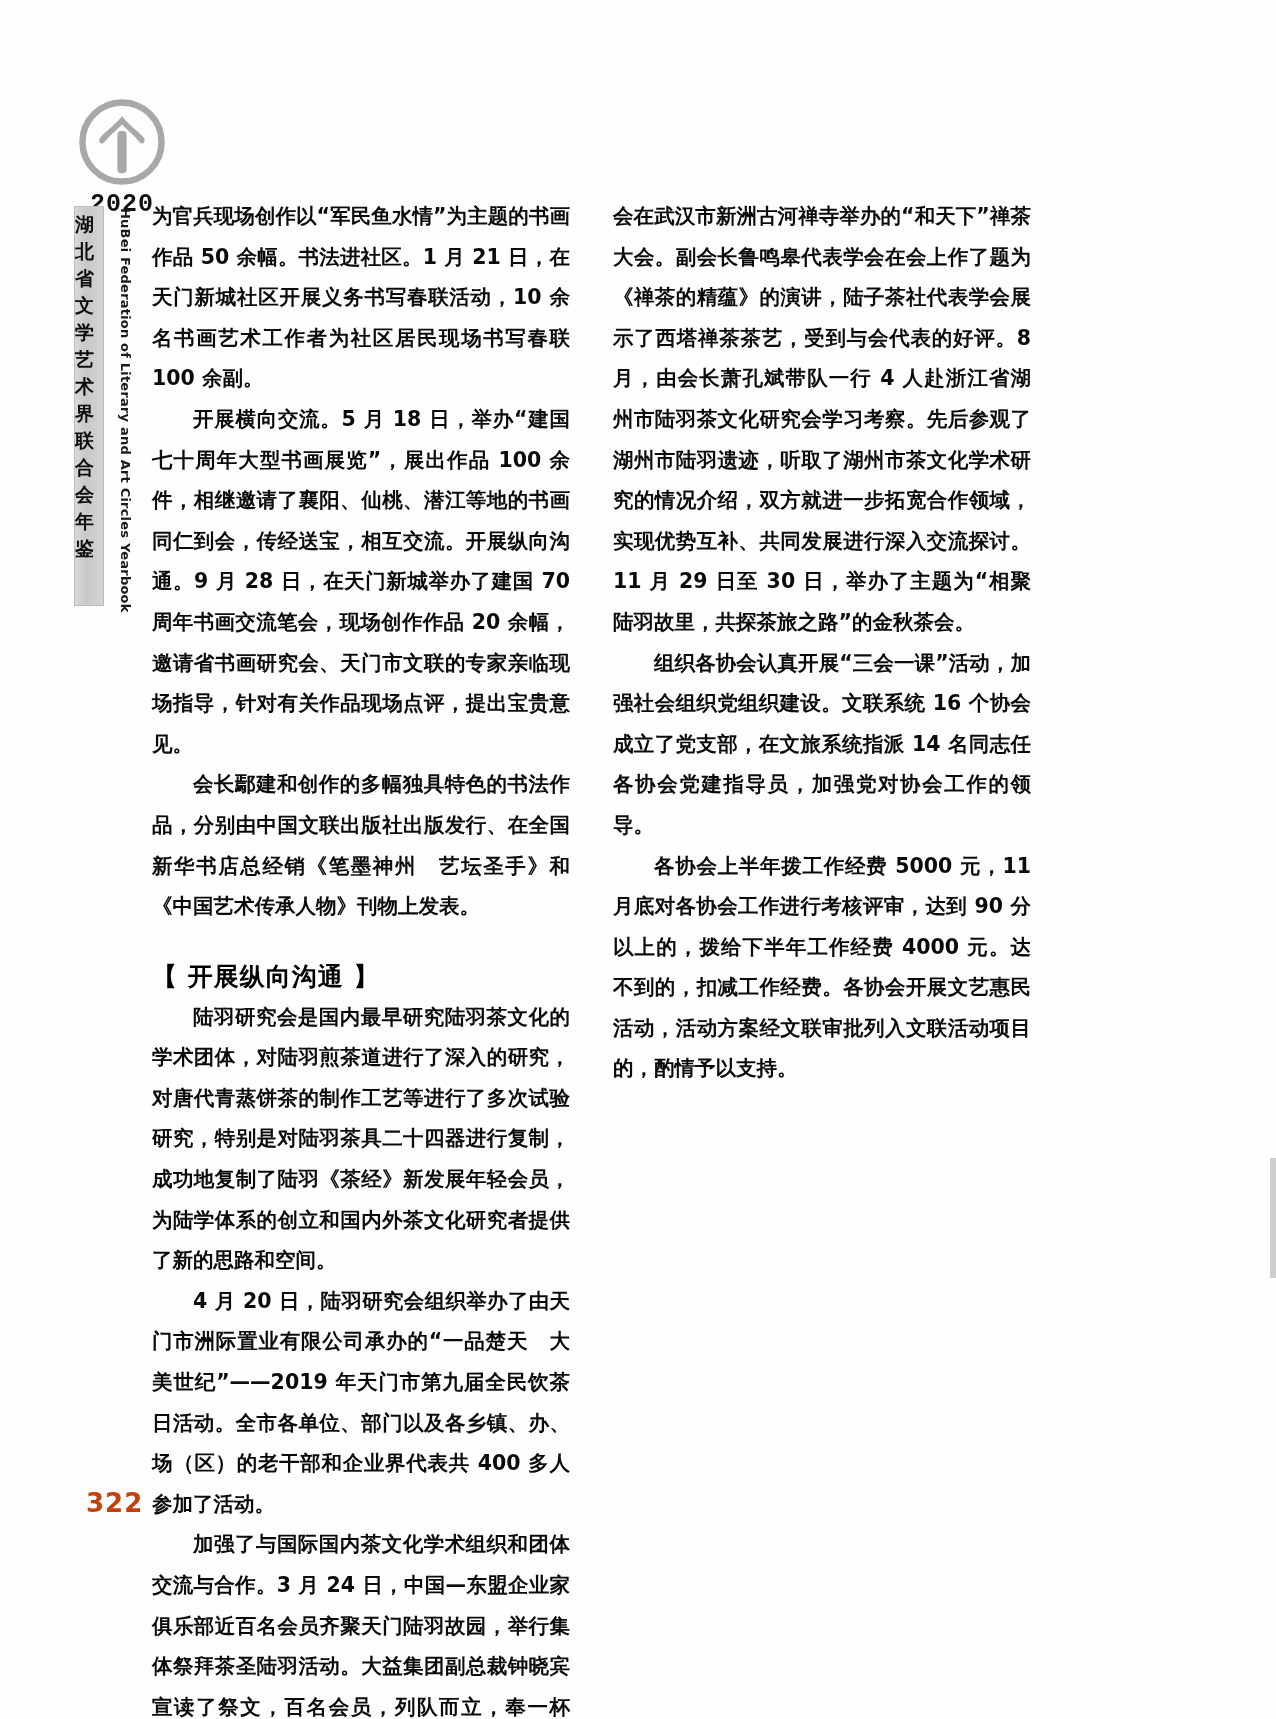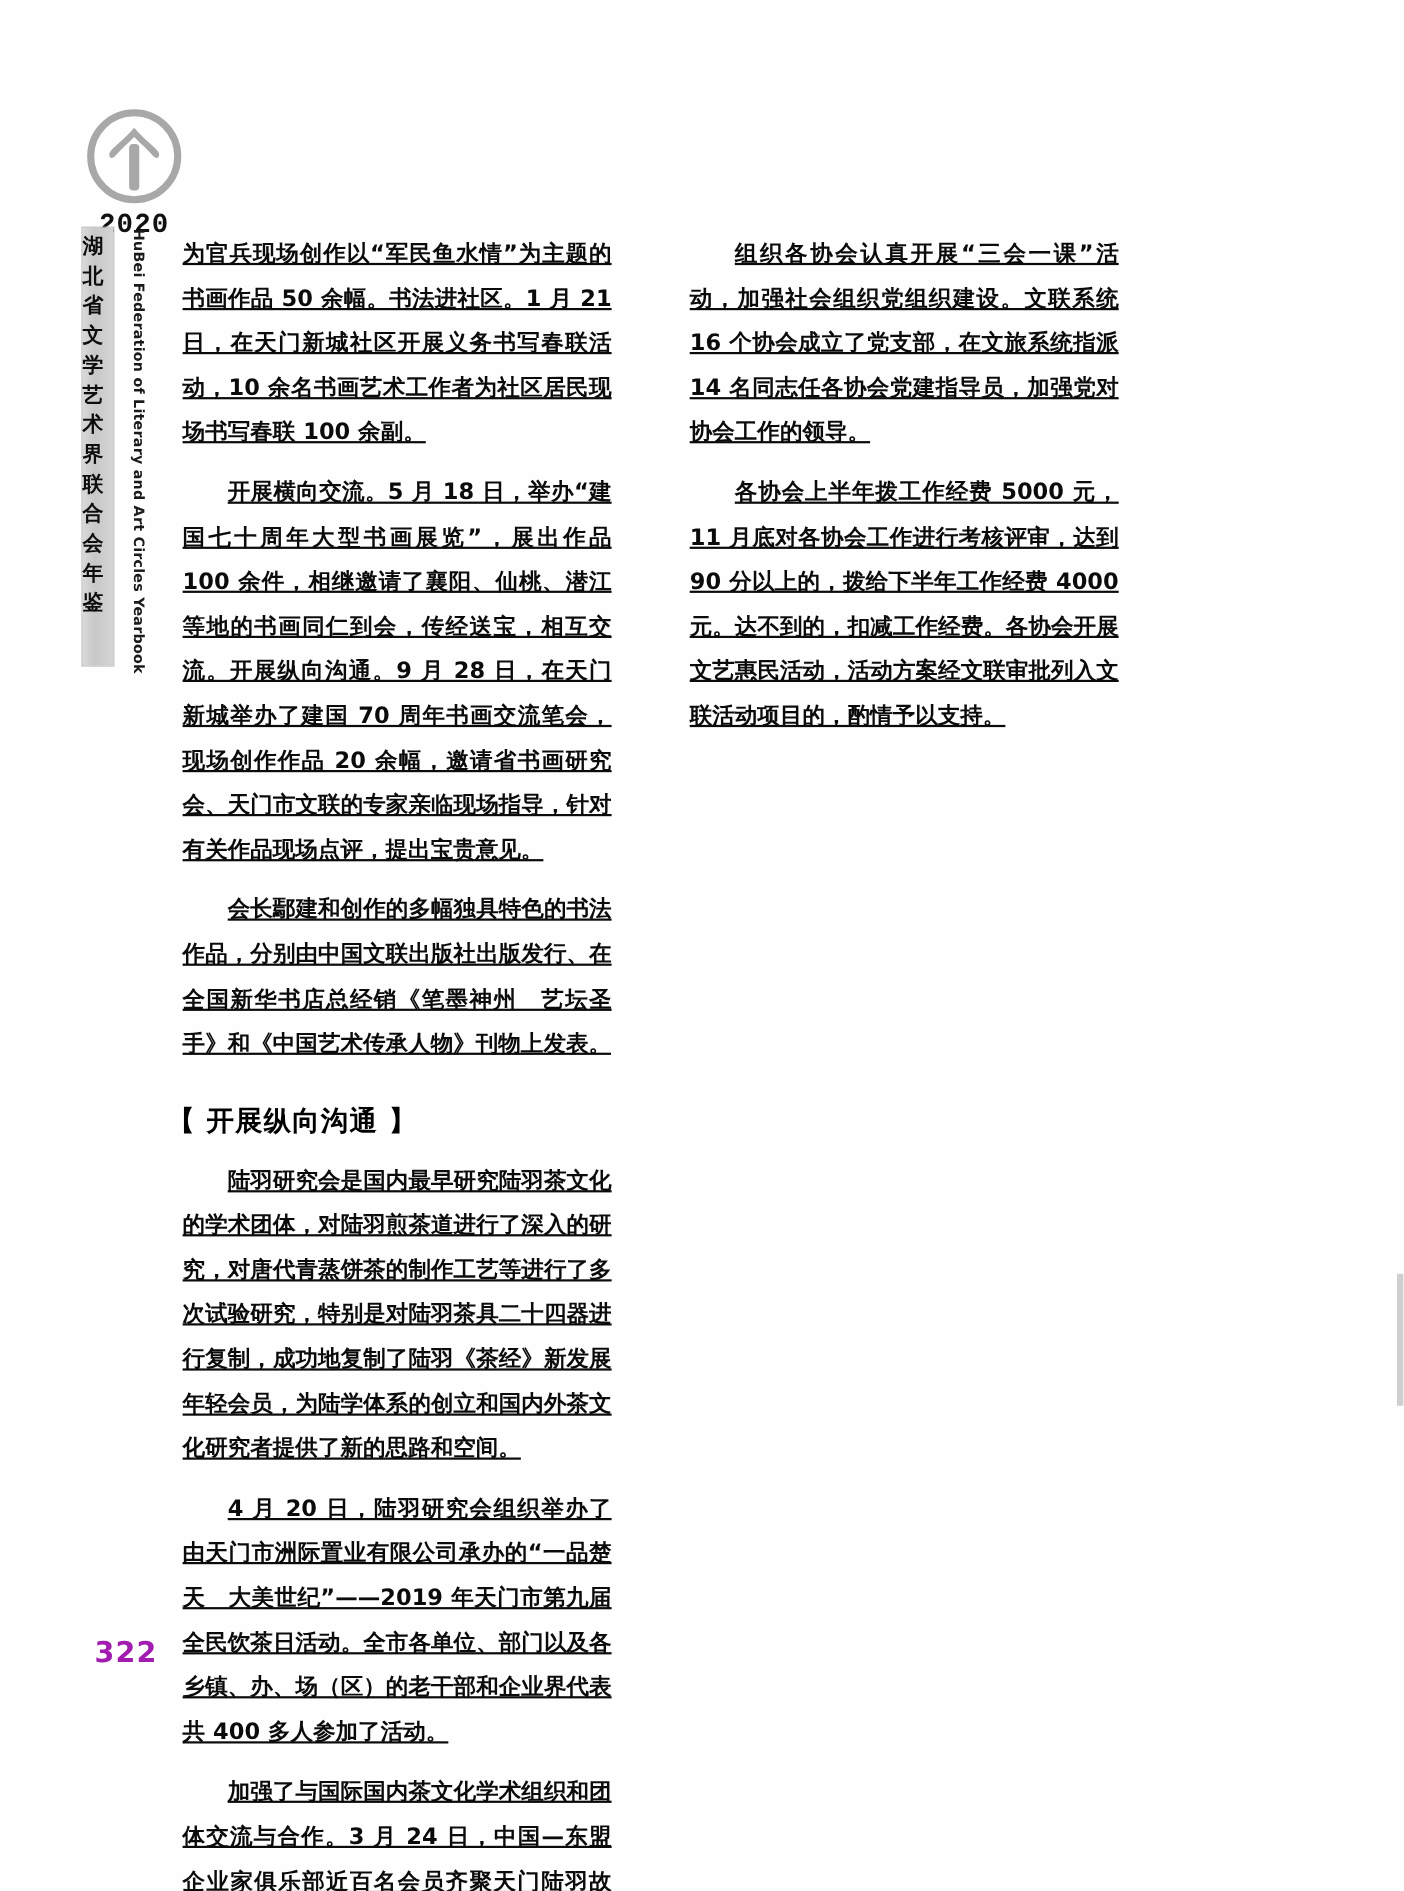--- a/index.html
+++ b/index.html
@@ -95,23 +95,22 @@
     text-align: justify;
     text-justify: inter-ideograph;
     font-family: "DejaVu Sans", "Liberation Sans", sans-serif;
     font-weight: bold;
     color: #0b0b0b;
   }
   #col-left  { left: 152px; }
   #col-right { left: 613px; }
 
   .para {
-    margin: 14px;
+    margin: 0;
     text-indent: 2em;
-    text-decoration: underline;
   }
   .para.noindent { text-indent: 0; }
 
   
   .sec-head {
     margin: 30px 0 0 0;
     font-family: "DejaVu Sans", sans-serif;
     font-weight: bold;
     font-size: 25px;
     line-height: 40px;
@@ -133,21 +132,21 @@
 
   
   #page-number {
     position: absolute;
     left: 86px;
     top: 1488px;
     font-family: "DejaVu Sans", sans-serif;
     font-weight: bold;
     font-size: 26px;
     letter-spacing: 1px;
-    color: #a21caf;
+    color: #c2410c;
   }
 
   
   #edge-artifact {
     position: absolute;
     right: 0;
     top: 1158px;
     width: 6px;
     height: 120px;
     background: #cfcfcf;
@@ -176,20 +175,21 @@
       <p class="para noindent">为官兵现场创作以“军民鱼水情”为主题的书画作品 50 余幅。书法进社区。1 月 21 日，在天门新城社区开展义务书写春联活动，10 余名书画艺术工作者为社区居民现场书写春联 100 余副。</p>
       <p class="para">开展横向交流。5 月 18 日，举办“建国七十周年大型书画展览”，展出作品 100 余件，相继邀请了襄阳、仙桃、潜江等地的书画同仁到会，传经送宝，相互交流。开展纵向沟通。9 月 28 日，在天门新城举办了建国 70 周年书画交流笔会，现场创作作品 20 余幅，邀请省书画研究会、天门市文联的专家亲临现场指导，针对有关作品现场点评，提出宝贵意见。</p>
       <p class="para">会长鄢建和创作的多幅独具特色的书法作品，分别由中国文联出版社出版发行、在全国新华书店总经销《笔墨神州　艺坛圣手》和《中国艺术传承人物》刊物上发表。</p>
       <div class="sec-head">【 开展纵向沟通 】</div>
       <p class="para">陆羽研究会是国内最早研究陆羽茶文化的学术团体，对陆羽煎茶道进行了深入的研究，对唐代青蒸饼茶的制作工艺等进行了多次试验研究，特别是对陆羽茶具二十四器进行复制，成功地复制了陆羽《茶经》新发展年轻会员，为陆学体系的创立和国内外茶文化研究者提供了新的思路和空间。</p>
       <p class="para">4 月 20 日，陆羽研究会组织举办了由天门市洲际置业有限公司承办的“一品楚天　大美世纪”——2019 年天门市第九届全民饮茶日活动。全市各单位、部门以及各乡镇、办、场（区）的老干部和企业界代表共 400 多人参加了活动。</p>
       <p class="para">加强了与国际国内茶文化学术组织和团体交流与合作。3 月 24 日，中国—东盟企业家俱乐部近百名会员齐聚天门陆羽故园，举行集体祭拜茶圣陆羽活动。大益集团副总裁钟晓宾宣读了祭文，百名会员，列队而立，奉一杯茶，敬一炷香。市政府副市长涂季、会长肖孔斌等出席仪式并向俱乐部会员赠送了影印版《茶经》。参加了武汉炎黄茶文化研究</p>
     </div>
 
   <div class="col" id="col-right">
+      <p class="para noindent">会在武汉市新洲古河禅寺举办的“和天下”禅茶大会。副会长鲁鸣皋代表学会在会上作了题为《禅茶的精蕴》的演讲，陆子茶社代表学会展示了西塔禅茶茶艺，受到与会代表的好评。8 月，由会长萧孔斌带队一行 4 人赴浙江省湖州市陆羽茶文化研究会学习考察。先后参观了湖州市陆羽遗迹，听取了湖州市茶文化学术研究的情况介绍，双方就进一步拓宽合作领域，实现优势互补、共同发展进行深入交流探讨。11 月 29 日至 30 日，举办了主题为“相聚陆羽故里，共探茶旅之路”的金秋茶会。</p>
       <p class="para">组织各协会认真开展“三会一课”活动，加强社会组织党组织建设。文联系统 16 个协会成立了党支部，在文旅系统指派 14 名同志任各协会党建指导员，加强党对协会工作的领导。</p>
       <p class="para">各协会上半年拨工作经费 5000 元，11 月底对各协会工作进行考核评审，达到 90 分以上的，拨给下半年工作经费 4000 元。达不到的，扣减工作经费。各协会开展文艺惠民活动，活动方案经文联审批列入文联活动项目的，酌情予以支持。</p>
     </div>
 
   <div id="page-number">322</div>
 
   <div id="edge-artifact"></div>
 </div>
 
 </body></html>

